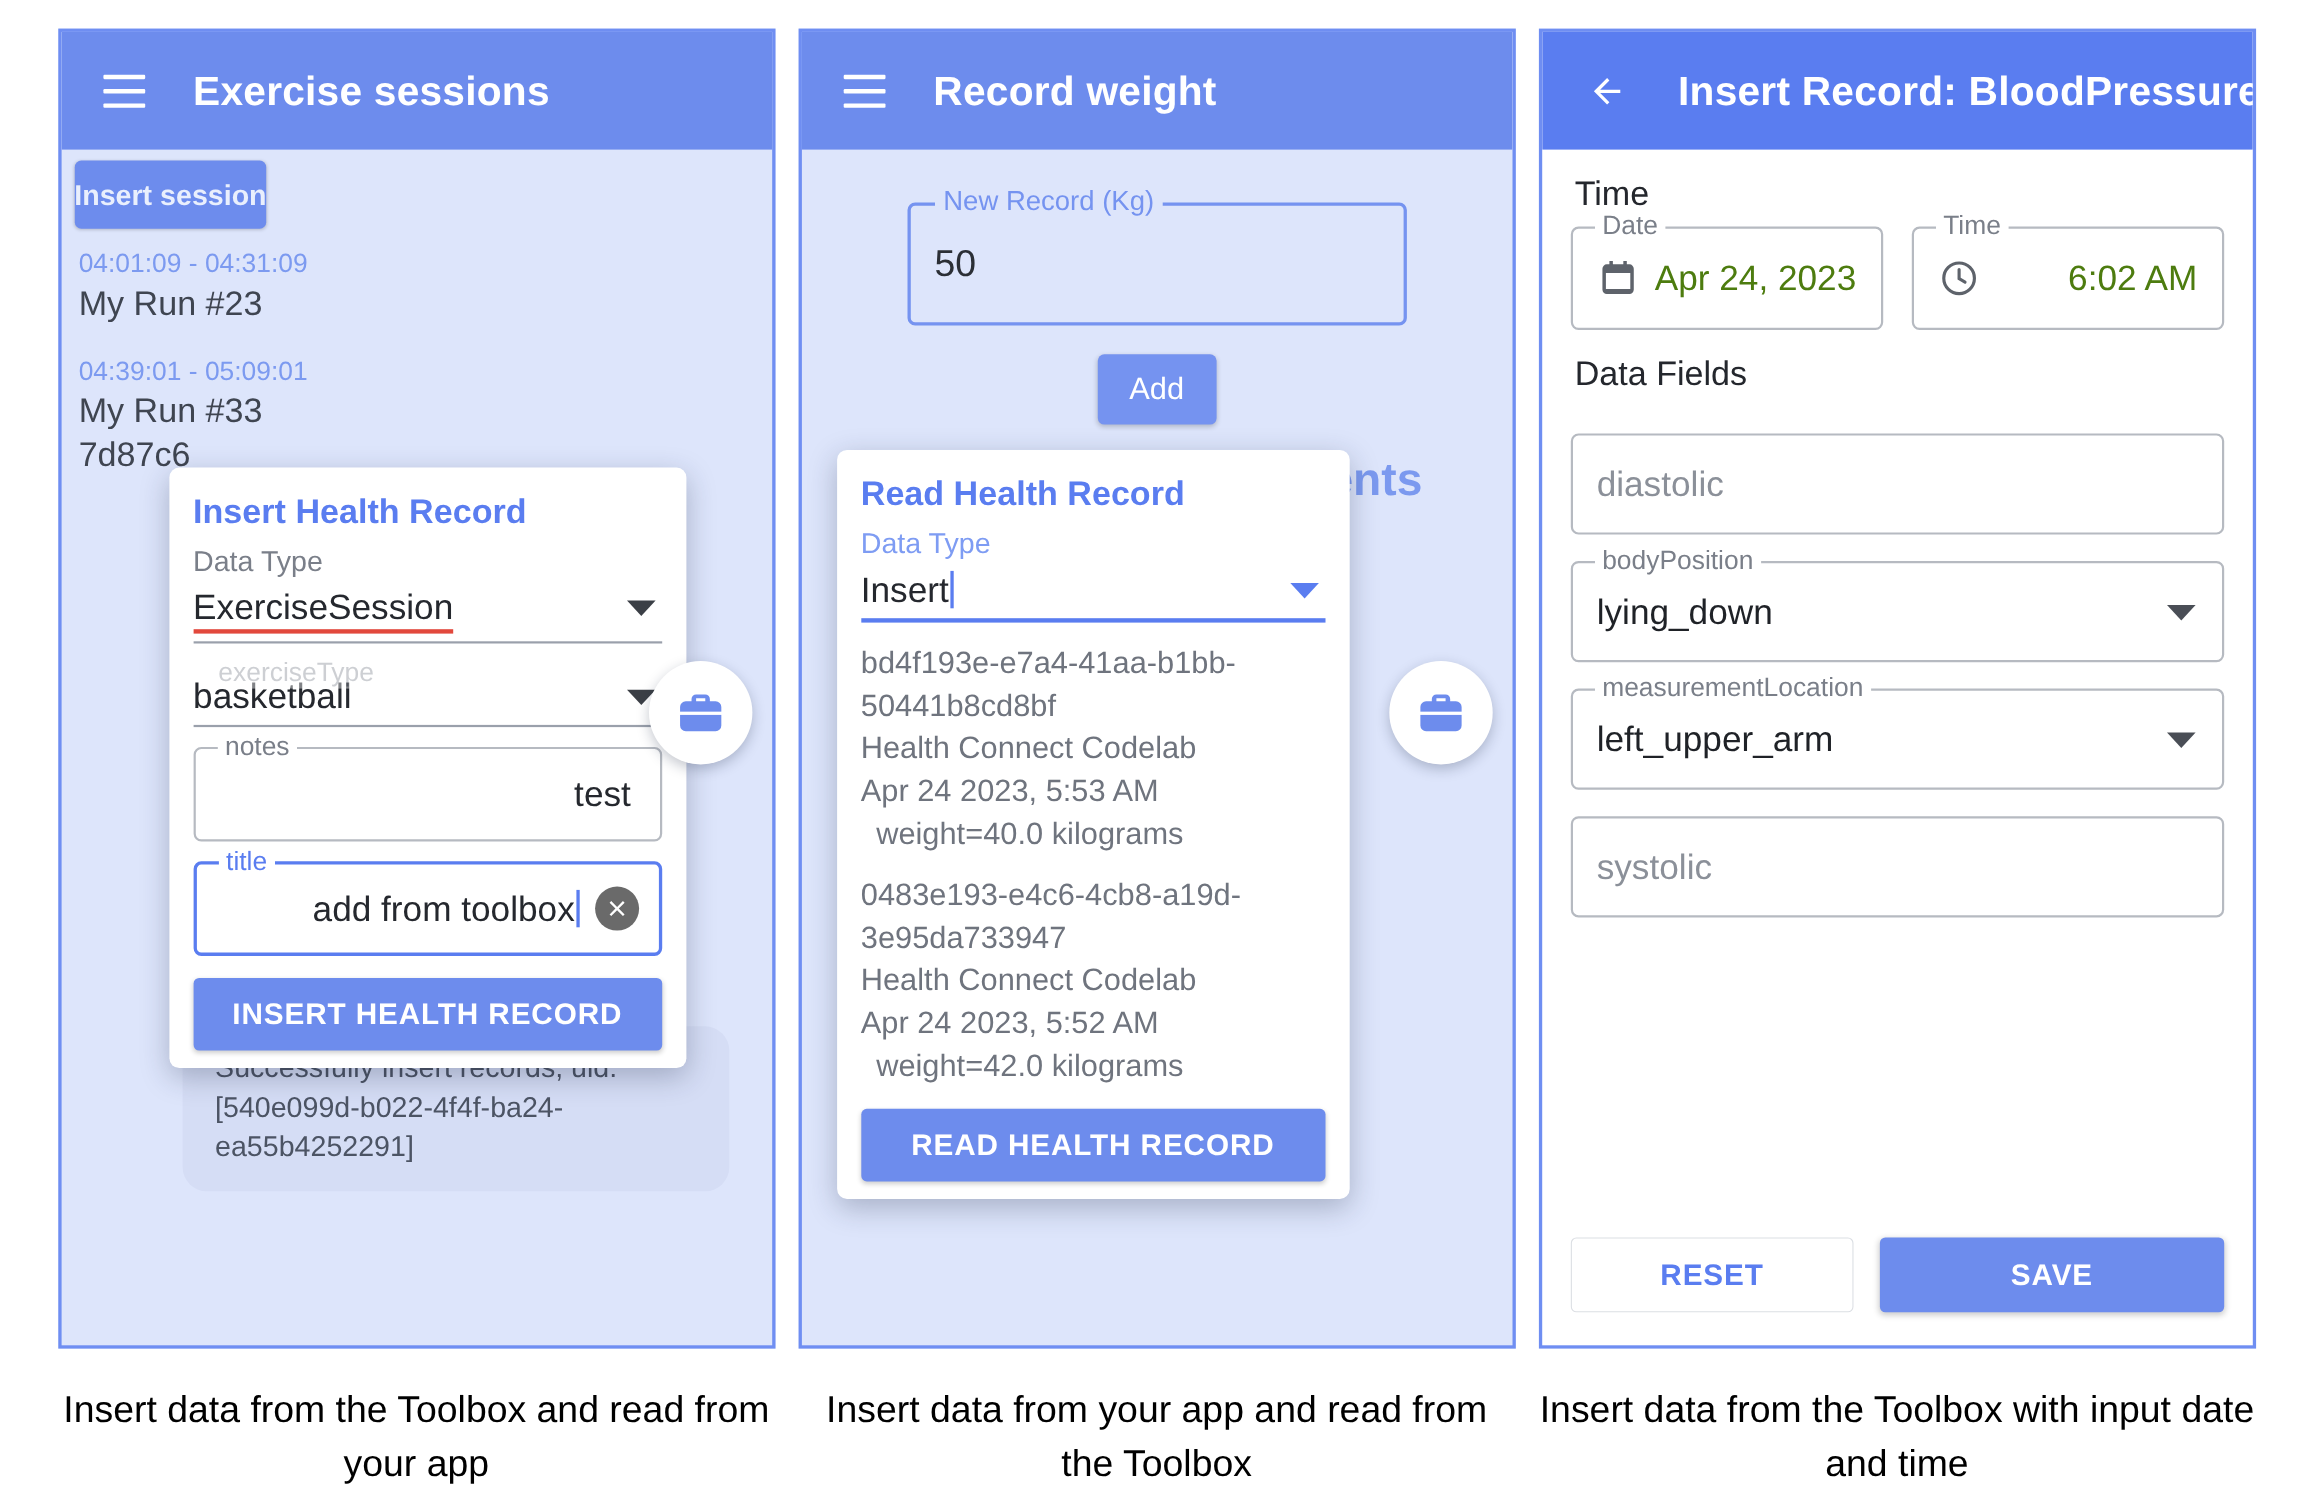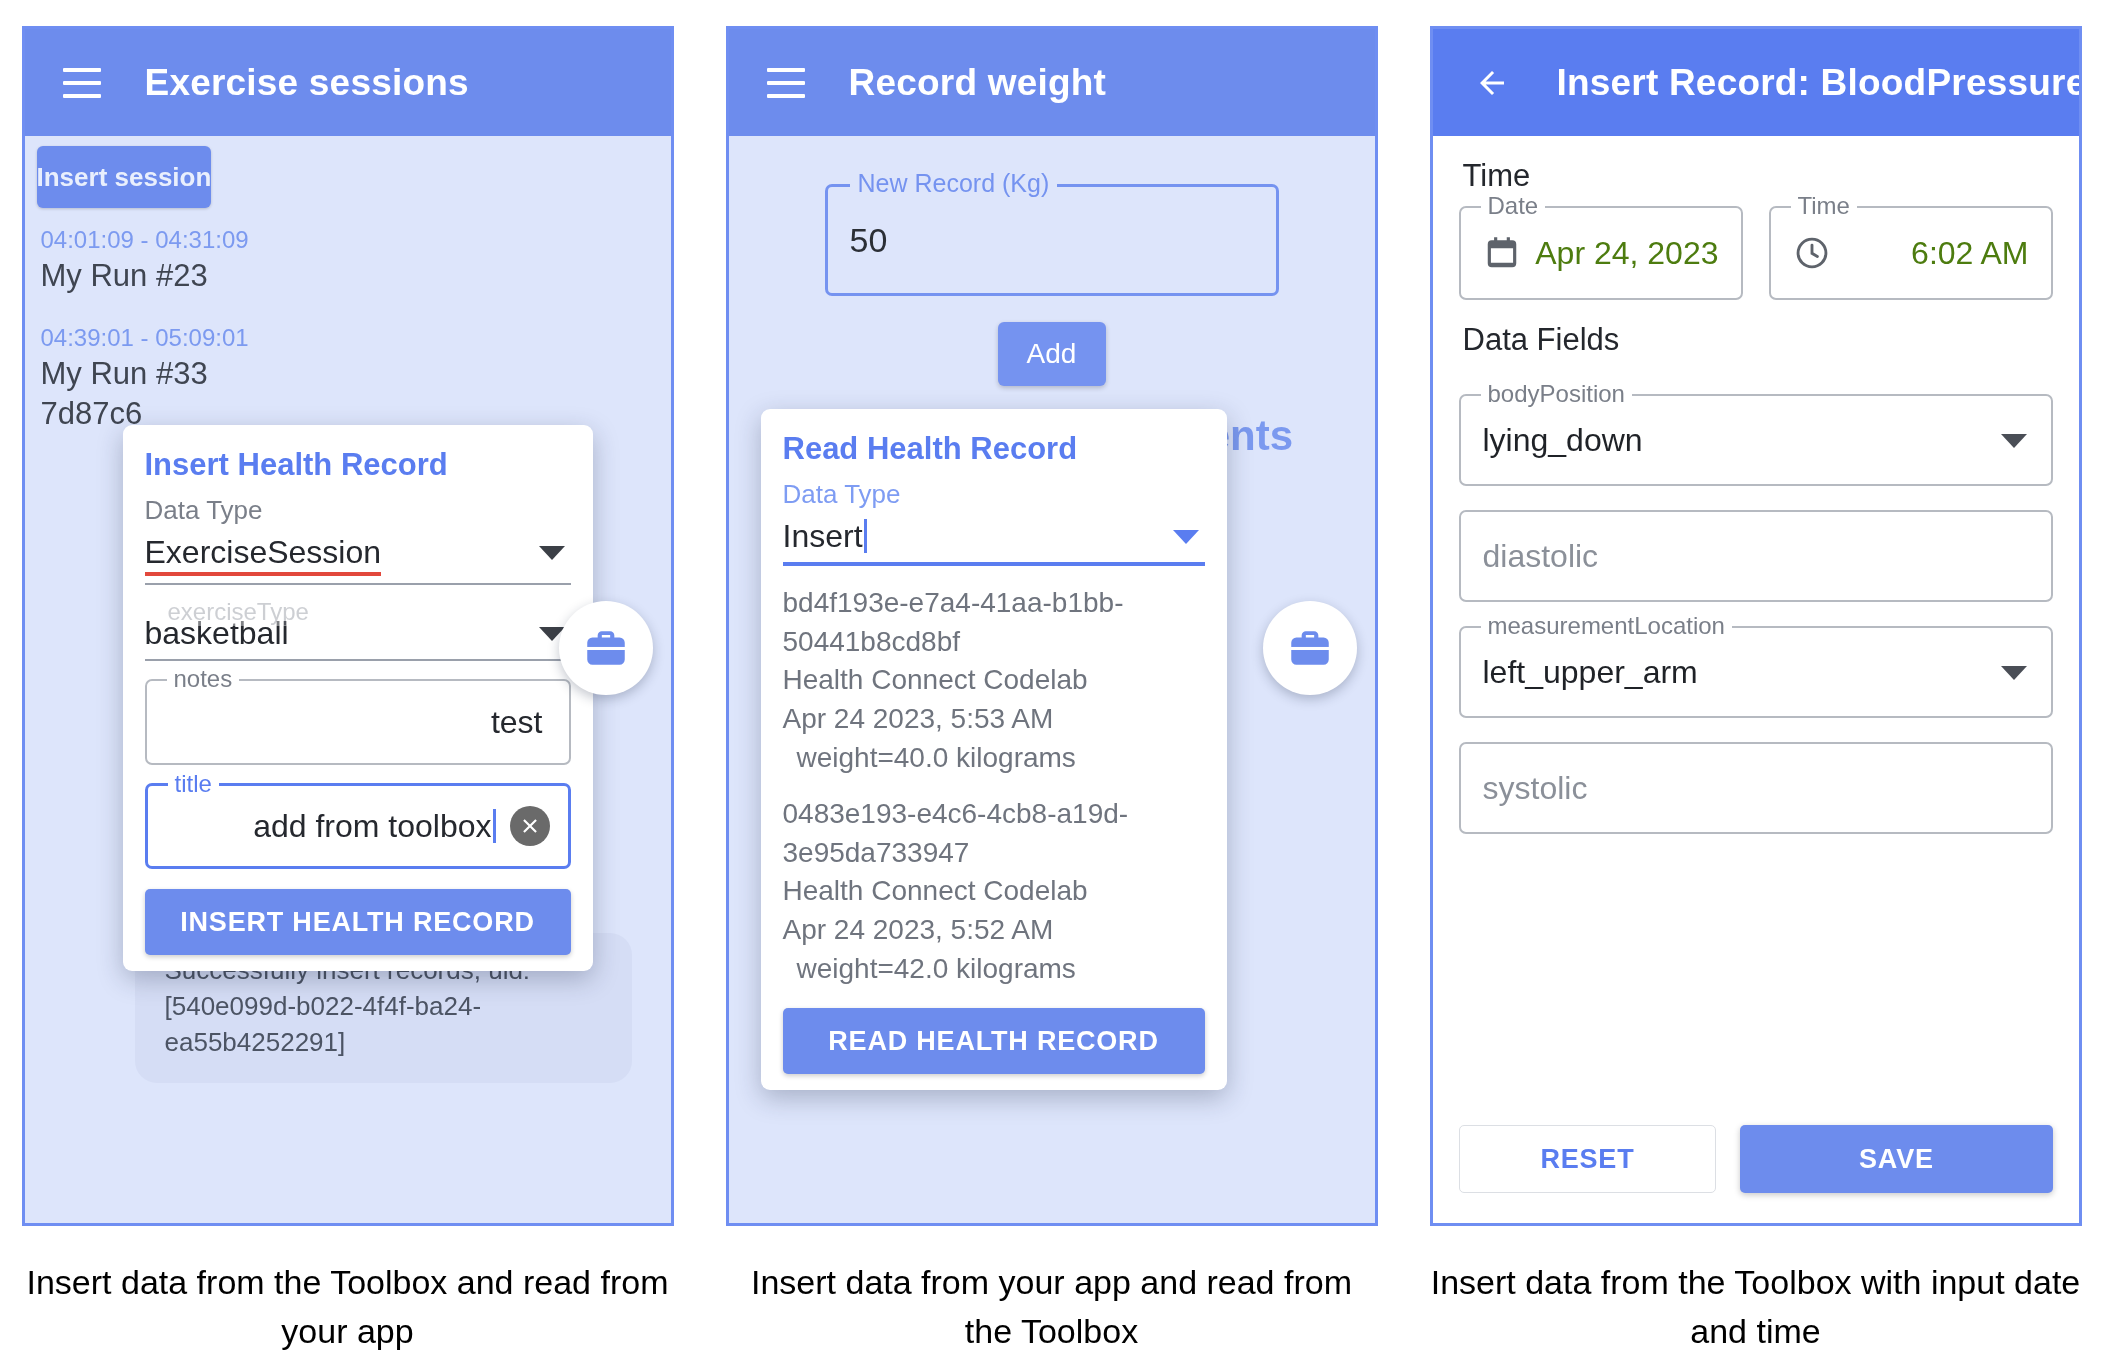--- a/index.html
+++ b/index.html
@@ -7,21 +7,21 @@
     width: 2103px; height: 1372px;
     background: #ffffff;
     font-family: "Liberation Sans", sans-serif;
     overflow: hidden;
   }
   .board {
     position: relative;
     width: 2103px; height: 1372px;
     display: flex;
     justify-content: center;
-    gap: 52px;
+    gap: 21px;
     padding: 26px 36px 0 36px;
   }
   .column { width: 652px; display: flex; flex-direction: column; }
 
   .phone {
     position: relative;
     width: 652px; height: 1200px;
     background: #dde5fb;
     border: 3px solid #6f8ef2;
     overflow: hidden;
@@ -445,27 +445,27 @@
                 <path fill="none" stroke="#5e636b" stroke-width="1.8" d="M12 3.2a8.8 8.8 0 1 1 0 17.6 8.8 8.8 0 0 1 0-17.6z"></path>
                 <path fill="none" stroke="#5e636b" stroke-width="1.8" stroke-linecap="round" d="M12 7v5.2l3.4 2"></path>
               </svg>
             <span class="val">6:02 AM</span>
           </div>
         </div>
 
         <div class="sec-label" style="margin-top:22px">Data Fields</div>
 
         <div class="dfield">
+          <span class="ph">diastolic</span>
+        </div>
+
+        <div class="dfield">
           <span class="lbl">bodyPosition</span>
           <span class="val">lying_down</span>
           <span class="caret3"></span>
-        </div>
-
-        <div class="dfield">
-          <span class="ph">diastolic</span>
         </div>
 
         <div class="dfield">
           <span class="lbl">measurementLocation</span>
           <span class="val">left_upper_arm</span>
           <span class="caret3"></span>
         </div>
 
         <div class="dfield">
           <span class="ph">systolic</span>

